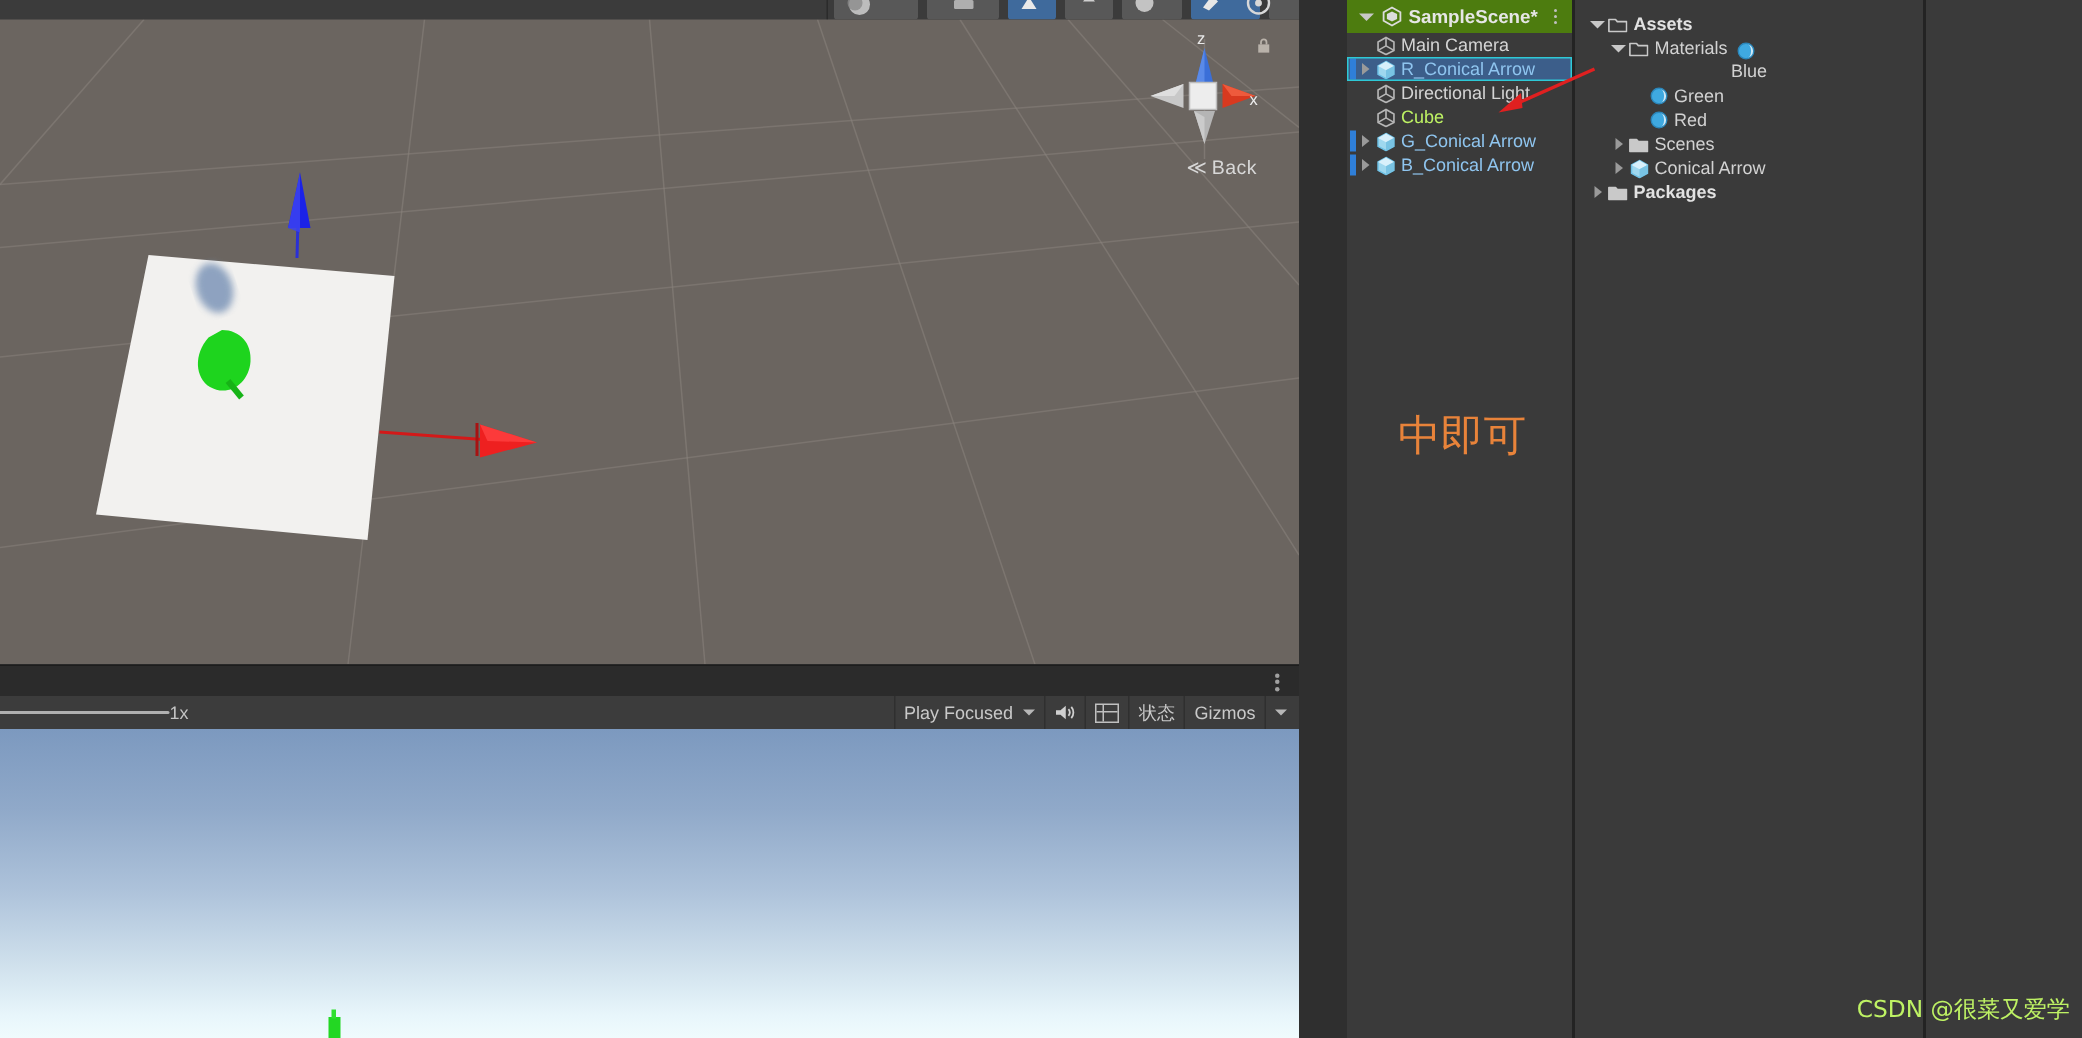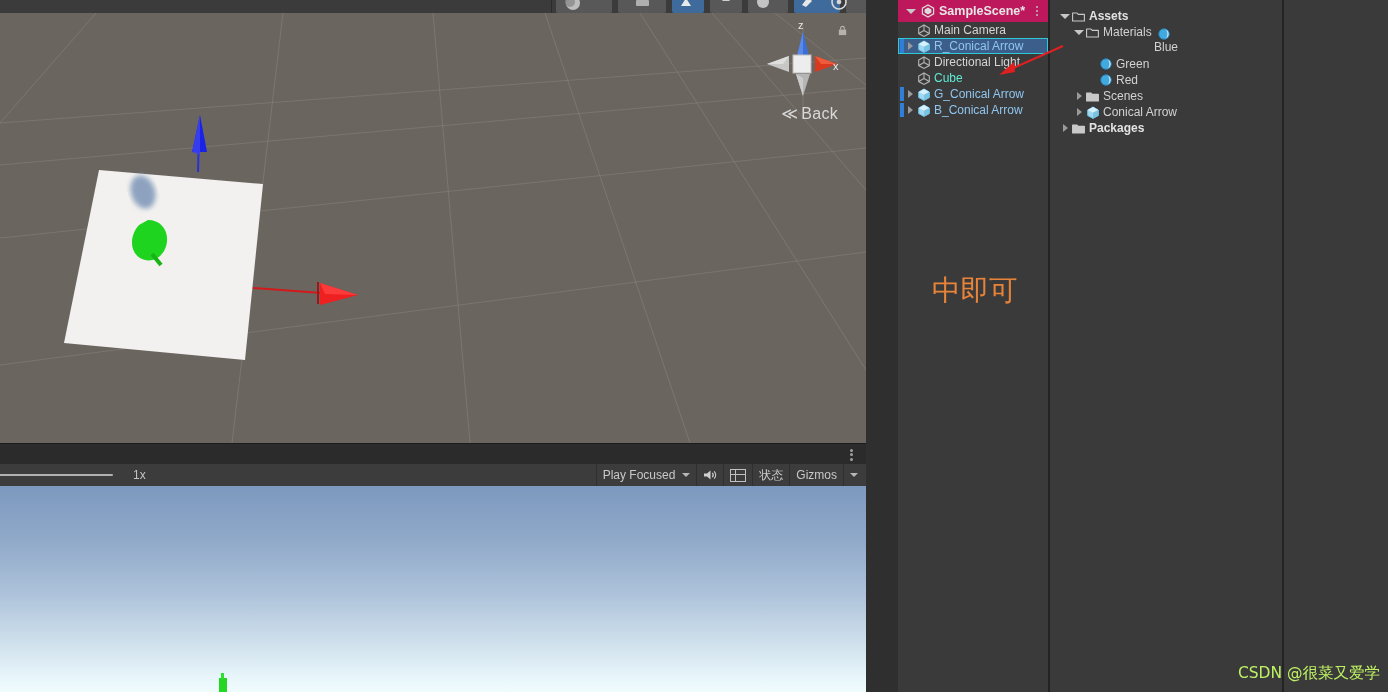--- a/index.html
+++ b/index.html
@@ -10,49 +10,49 @@
   }
   .root{position:absolute;inset:0;width:1388px;height:692px;}
 
   
   #scene-view{position:absolute;left:0;top:0;width:866px;height:443px;background:#6b6560;overflow:hidden;}
   #scene-toolbar{position:absolute;left:0;top:0;width:866px;height:13px;background:#3b3b3b;overflow:hidden;}
   .tb-sep{position:absolute;top:0;height:13px;width:1px;background:#2b2b2b;}
   .tb-btn{position:absolute;top:-8px;height:21px;border-radius:2px;background:#585858;}
   .tb-btn.on{background:#3f6a9c;}
   #gizmo-widget{position:absolute;right:25px;top:18px;width:80px;height:95px;}
-  #gizmo-back{position:absolute;right:28px;top:104px;color:#d8d8d8;font-size:16px;letter-spacing:.3px;}
+  #gizmo-back{position:absolute;right:28px;top:104px;color:#d8d8d8;font-size:13px;letter-spacing:.3px;}
   #lock-ico{position:absolute;right:18px;top:25px;width:11px;height:11px;}
 
   
   #game-panel{position:absolute;left:0;top:443px;width:866px;height:249px;background:#383838;}
   #game-tabstrip{position:absolute;left:0;top:0;width:866px;height:21px;background:#2b2b2b;border-top:1px solid #1d1d1d;}
   #game-kebab{position:absolute;right:8px;top:3px;width:14px;height:15px;cursor:pointer;}
   #game-kebab i{display:block;width:3px;height:3px;background:#a0a0a0;margin:1.5px auto;border-radius:50%;}
   #game-toolbar{position:absolute;left:0;top:21px;width:866px;height:22px;background:#3c3c3c;border-bottom:1px solid #232323;
                 display:flex;align-items:center;}
   #scale-slider{position:absolute;left:-2px;top:10px;width:115px;height:2px;background:#b0b0b0;border-radius:1px;}
-  #scale-label{position:absolute;left:113px;top:4px;color:#c4c4c4;font-size:12px;margin-left:20px;}
+  #scale-label{position:absolute;left:113px;top:4px;color:#c4c4c4;font-size:12px;}
   .gt-right{position:absolute;right:2px;top:0;height:22px;display:flex;align-items:center;}
   .gt-cell{height:22px;display:flex;align-items:center;padding:0 6px;color:#c9c9c9;font-size:12px;border-left:1px solid #2f2f2f;}
   .caret{width:0;height:0;border-left:4px solid transparent;border-right:4px solid transparent;border-top:4px solid #b7b7b7;margin-left:7px;}
   .spk{display:inline-block;width:14px;height:12px;position:relative;}
   .grid-ico{width:14px;height:11px;border:1px solid #c0c0c0;position:relative;}
   .grid-ico::before{content:"";position:absolute;left:0;right:0;top:4px;height:1px;background:#c0c0c0;}
   .grid-ico::after{content:"";position:absolute;top:0;bottom:0;left:4px;width:1px;background:#c0c0c0;}
   #game-render{position:absolute;left:0;top:43px;width:866px;height:206px;
     background:linear-gradient(to bottom,#7c99bf 0%,#90a9c9 26%,#adc2da 52%,#cfe0ec 76%,#e8f6fb 93%,#f0fbfd 100%);
     overflow:hidden;}
   #game-green{position:absolute;left:219px;bottom:0px;width:8px;height:14px;background:#23d723;}
   #game-green::before{content:"";position:absolute;left:2px;top:-5px;width:3px;height:6px;background:#2ee02e;}
 
   
   #gap-strip{position:absolute;left:866px;top:0;width:32px;height:692px;background:#2f2f2f;}
   #hierarchy{position:absolute;left:898px;top:0;width:150px;height:692px;background:#3a3a3a;}
-  #hier-header{position:absolute;left:0;top:0;width:150px;height:22px;background:#be185d;display:flex;align-items:center;}
+  #hier-header{position:absolute;left:0;top:0;width:150px;height:22px;background:#4d7c0f;display:flex;align-items:center;}
   .tri{width:0;height:0;border-left:5px solid transparent;border-right:5px solid transparent;border-top:5px solid #c8c8c8;}
   .tri-r{width:0;height:0;border-top:4.5px solid transparent;border-bottom:4.5px solid transparent;border-left:5px solid #9a9a9a;}
   #scene-title{color:#e6e6e6;font-size:12.5px;font-weight:bold;margin-left:4px;}
   #hier-kebab{position:absolute;right:5px;top:4px;width:12px;}
   #hier-kebab i{display:block;width:2.5px;height:2.5px;background:#c0c0c0;margin:1.6px auto;border-radius:50%;}
   .hrow{position:absolute;left:0;width:150px;height:16px;display:flex;align-items:center;font-size:12px;}
   .hrow .mark{width:4px;height:14px;margin-left:2px;}
   .hrow .twist{width:13px;display:flex;justify-content:center;align-items:center;}
   .hrow .lbl{white-space:nowrap;}
   .hrow.sel{background:#3c5e8a;outline:1.5px solid #2ec9d6;outline-offset:-1.5px;}
@@ -277,21 +277,21 @@
         </div>
         <div class="hrow" style="top: 70px;">
           <span class="mark" style="background:transparent"></span>
           <span class="twist"></span>
           <svg class="ico-go" viewBox="0 0 14 13">
             <polygon points="7,1 12.3,4 12.3,9.6 7,12.4 1.7,9.6 1.7,4" fill="none" stroke="#b6b6b6" stroke-width="1.1"></polygon>
             <line x1="7" y1="1" x2="7" y2="6.6" stroke="#b6b6b6" stroke-width="1.1"></line>
             <line x1="7" y1="6.6" x2="1.7" y2="9.6" stroke="#b6b6b6" stroke-width="1.1"></line>
             <line x1="7" y1="6.6" x2="12.3" y2="9.6" stroke="#b6b6b6" stroke-width="1.1"></line>
           </svg>
-          <span class="lbl" style="color:#5eead4">Cube</span>
+          <span class="lbl" style="color:#bef264">Cube</span>
         </div>
         <div class="hrow" style="top: 86px;">
           <span class="mark" style="background:#2f7fd8"></span>
           <span class="twist">
             <span class="tri-r"></span>
           </span>
           <svg class="ico-pre" viewBox="0 0 14 13">
             <polygon points="7,1 12.3,4 12.3,9.6 7,12.4 1.7,9.6 1.7,4" fill="#9fd8ef" stroke="#6fc3e8" stroke-width="1"></polygon>
             <polygon points="7,1 12.3,4 7,6.8 1.7,4" fill="#d8f0fb"></polygon>
             <polygon points="7,6.8 12.3,4 12.3,9.6 7,12.4" fill="#79c3e3"></polygon>

